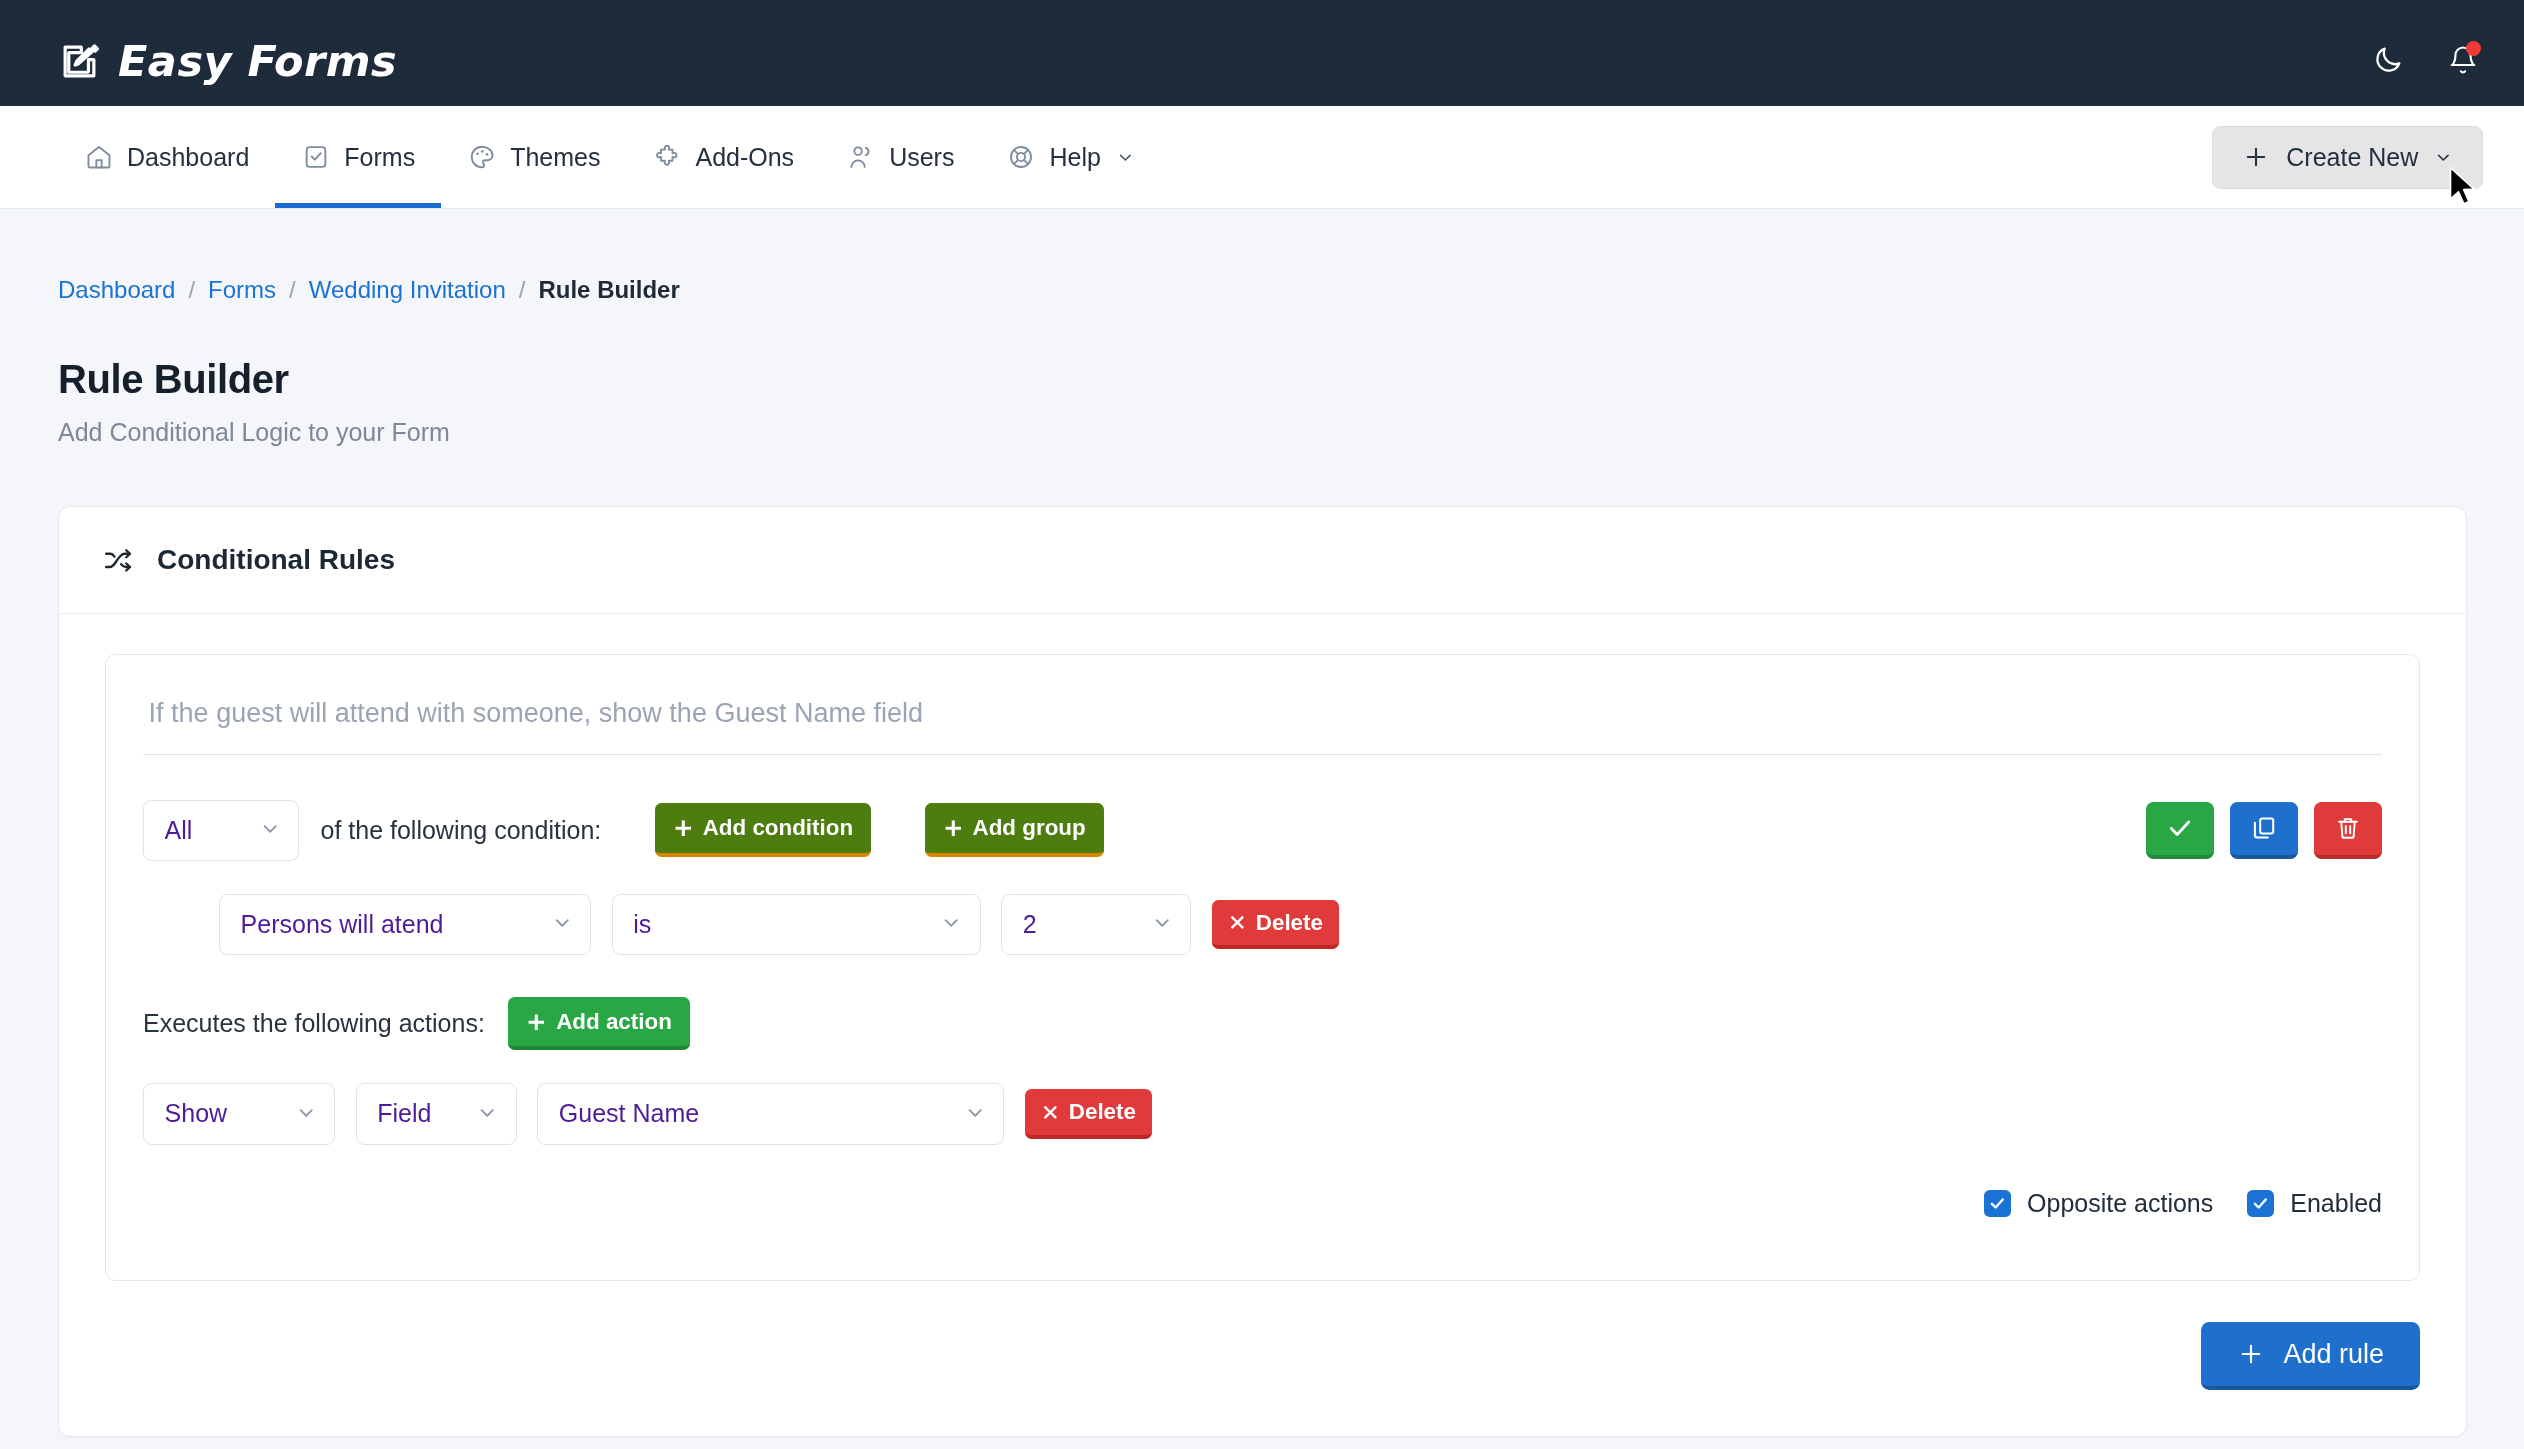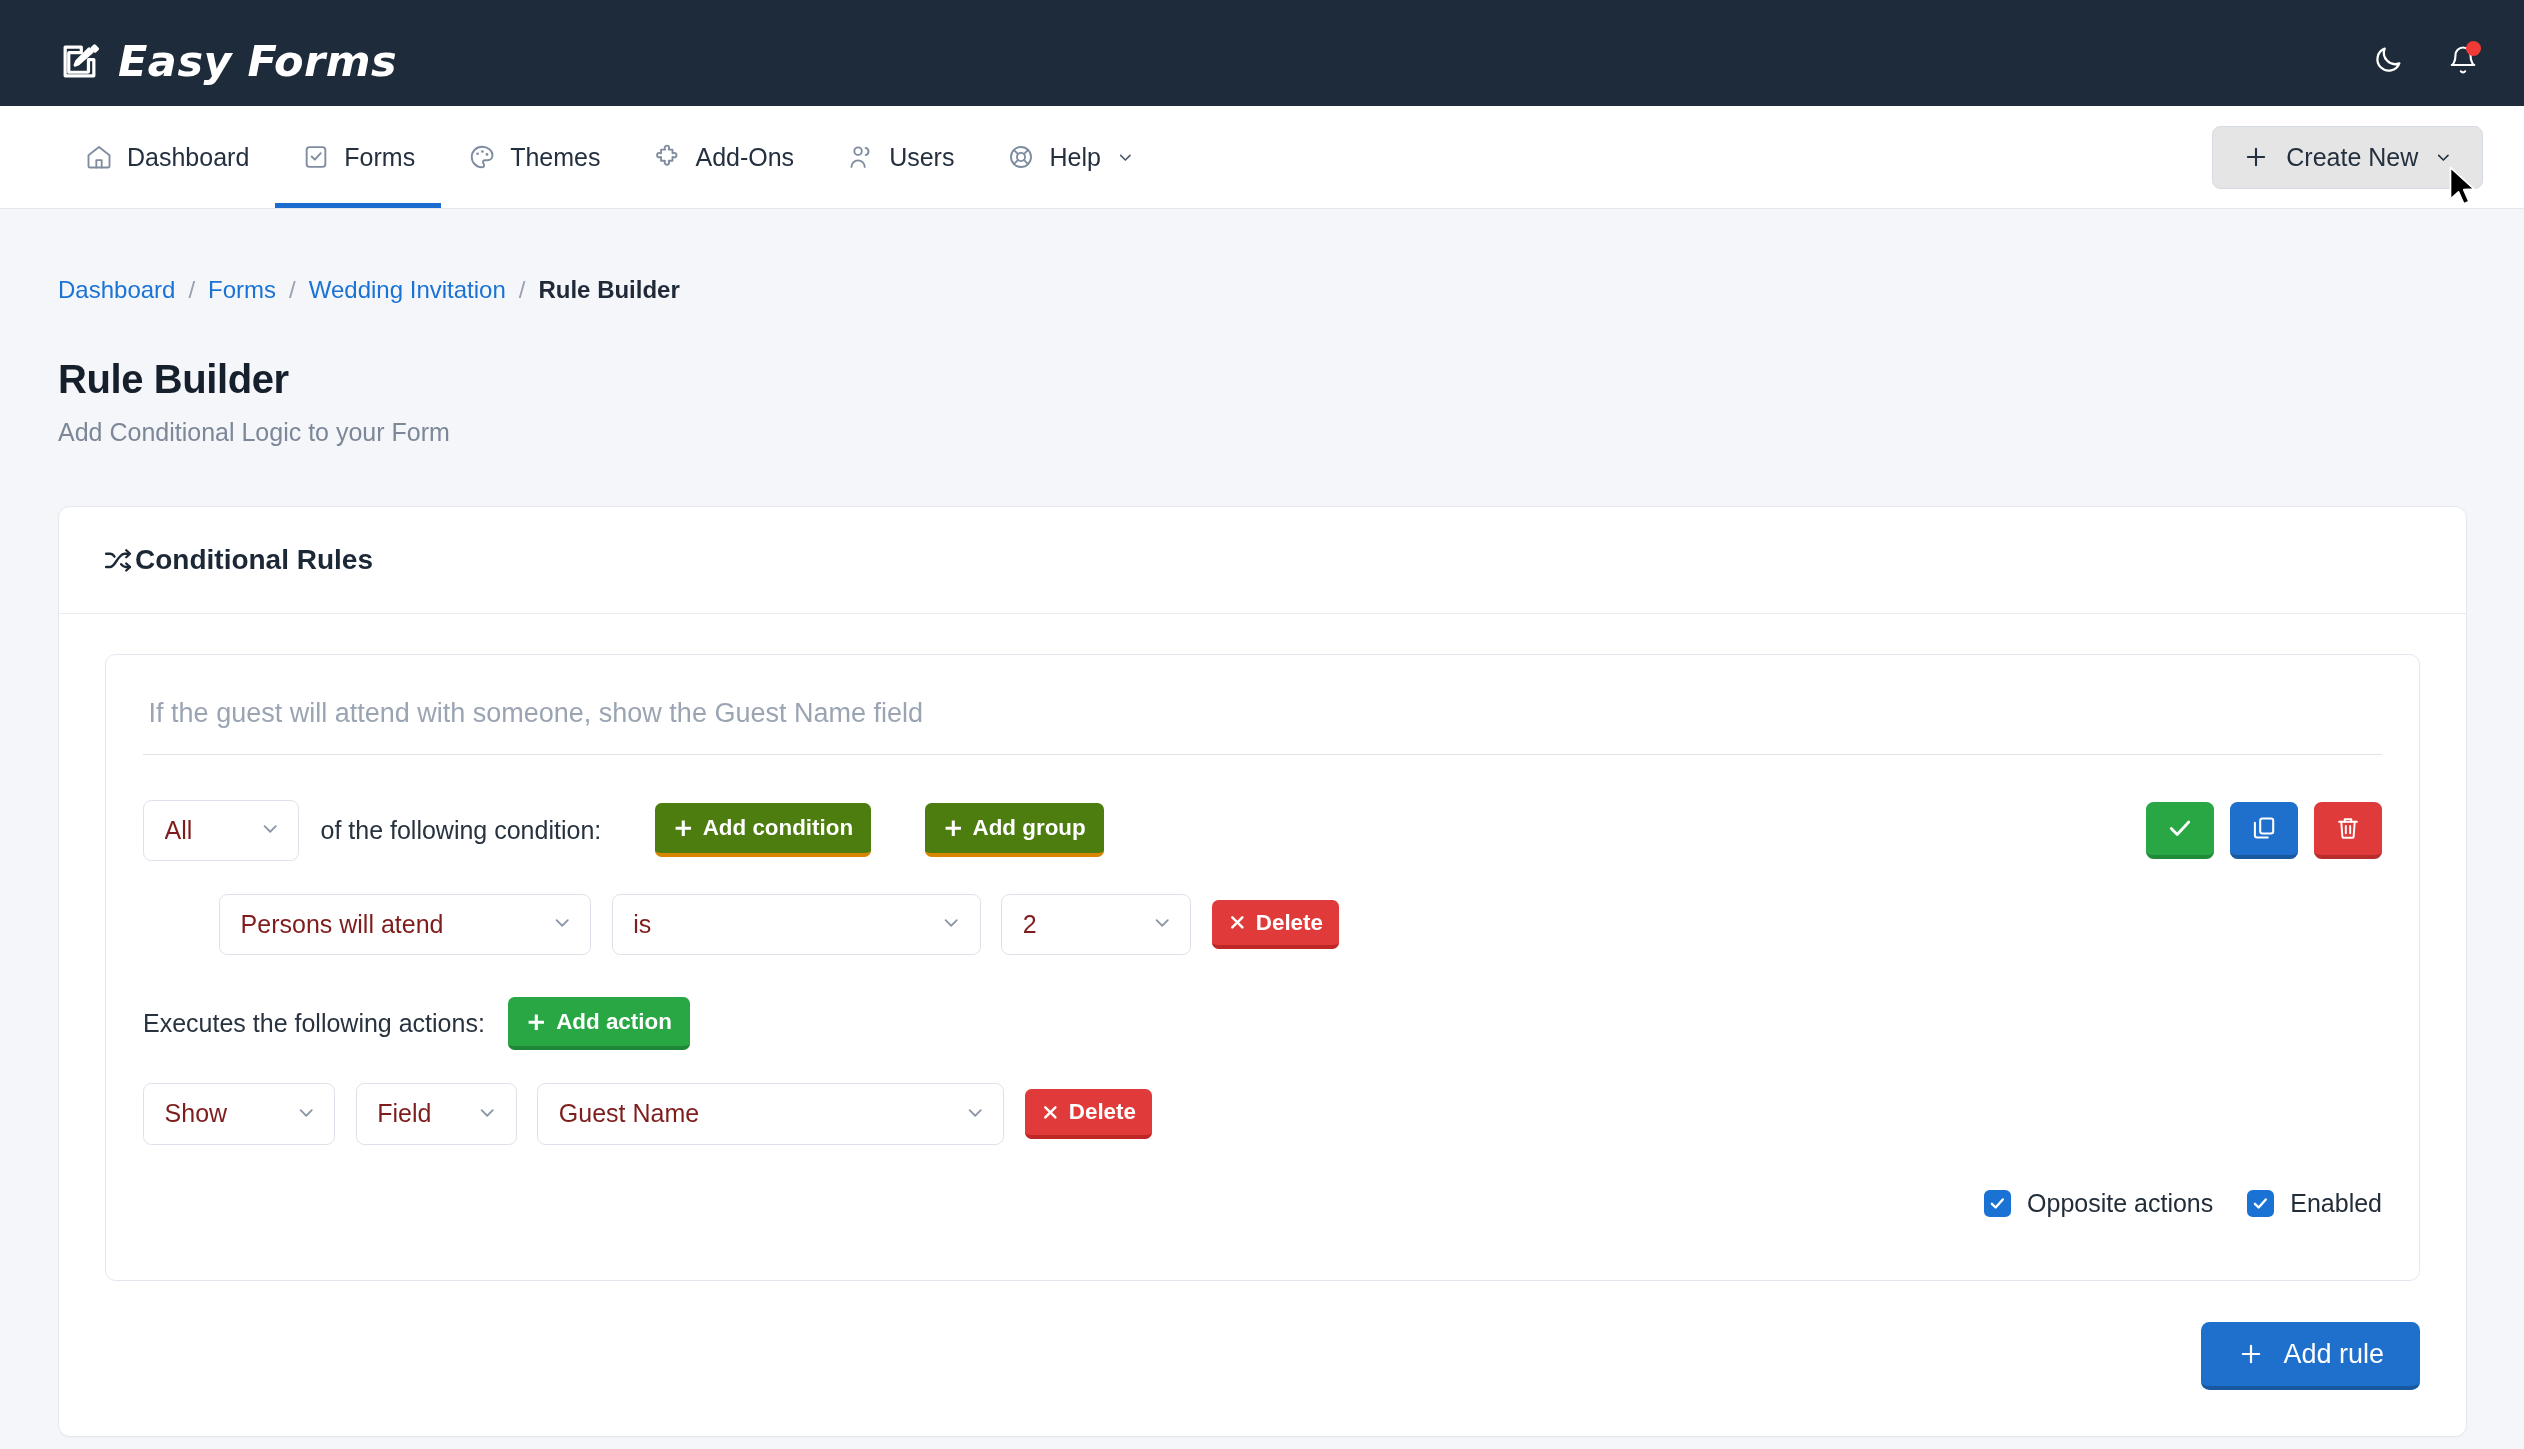--- a/index.html
+++ b/index.html
@@ -154,21 +154,21 @@
   .card {
     margin-top: 59px;
     background: #ffffff;
     border: 0.9px solid #e5e9ef;
     border-radius: 12px;
     box-shadow: 0 0.9px 1.9px rgba(20,30,50,.03);
   }
   .card-head {
     padding: 37px 44px;
     border-bottom: 0.9px solid #e8ebf1;
-    display: flex; align-items: center; gap: 2px;
+    display: flex; align-items: center; gap: 24px;
   }
   .card-head-title { font-size: 28px; font-weight: bold; color: #1c2836; }
   .card-body { padding: 40px 46px 46px; }
 
   
   .rule {
     border: 0.9px solid #e2e7ee;
     border-radius: 10.3px;
     padding: 35px 37px 62px;
   }
@@ -190,21 +190,21 @@
     display: flex; align-items: center; gap: 21.5px;
   }
   .sel {
     appearance: none;
     -webkit-appearance: none;
     background: #ffffff;
     border: 0.9px solid #dde2ea;
     border-radius: 8.4px;
     font-family: "Liberation Sans", sans-serif;
     font-size: 25px;
-    color: #7f1d1d;
+    color: #4c1d95;
     padding: 14px 50px 14px 20.6px;
     outline: none;
     cursor: pointer;
     line-height: 1.25;
   }
   .sel-wrap { position: relative; display: inline-block; }
   .sel-wrap .chev {
     position: absolute; right: 18px; top: 50%; transform: translateY(-50%);
     pointer-events: none;
   }

